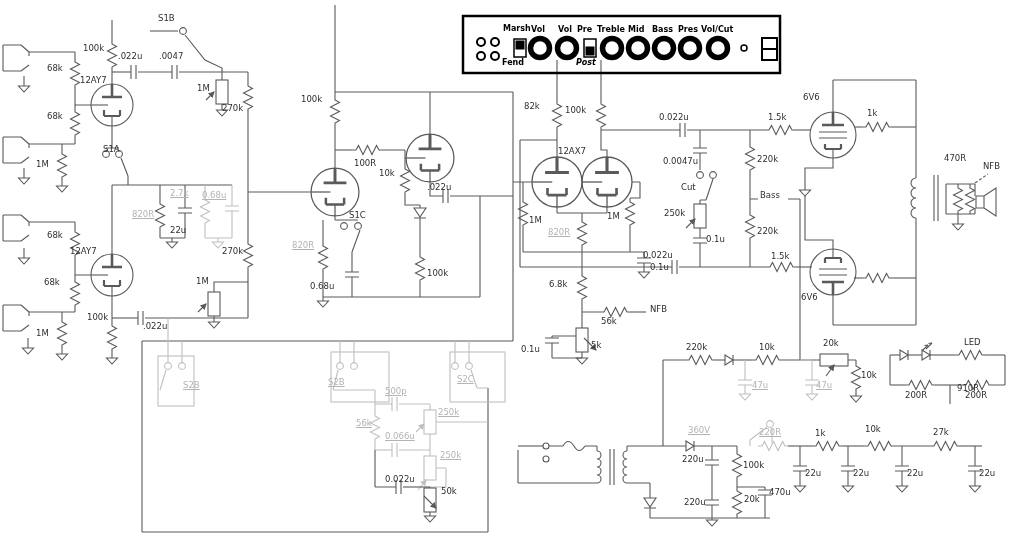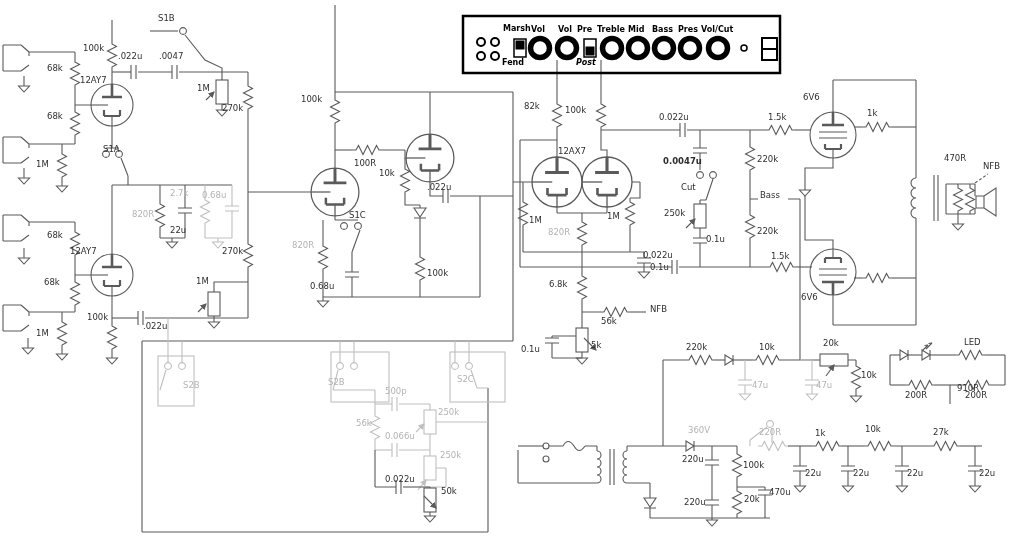--- a/index.html
+++ b/index.html
@@ -1,20 +1,20 @@
 <!DOCTYPE html>
 <html><head>
 <meta charset="utf-8">
 <style>
   html,body{margin:0;padding:0;background:#fff;}
   #stage{position:relative;width:1024px;height:546px;background:#fff;overflow:hidden;
          font-family:"DejaVu Sans","Liberation Sans",sans-serif;}
   #schem-svg{position:absolute;left:0;top:0;}
   .lbl{position:absolute;font-size:8.5px;line-height:1;color:#2e2e2e;white-space:nowrap;}
-  .lbl.g{color:#b3b3b3;}
+  .lbl.g{color:#b3b3b3;text-decoration:underline;}
   .plbl{position:absolute;font-size:8px;line-height:1;font-weight:bold;color:#000;white-space:nowrap;}
   .ink{stroke:#5a5a5a;fill:none;stroke-width:1.1;}
   .grey{stroke:#bfbfbf;fill:none;stroke-width:1.1;}
   .blk{stroke:#000;fill:none;}
 </style>
 </head>
 <body>
 
 <div id="stage">
 
@@ -498,21 +498,21 @@
       <span class="lbl" style="left: 529px; top: 216px;">1M</span>
       <span class="lbl" style="left: 607px; top: 212px;">1M</span>
       <span class="lbl g" style="left: 548px; top: 228px;">820R</span>
       <span class="lbl" style="left: 549px; top: 280px;">6.8k</span>
       <span class="lbl" style="left: 650px; top: 263px;">0.1u</span>
       <span class="lbl" style="left: 650px; top: 305px;">NFB</span>
       <span class="lbl" style="left: 601px; top: 317px;">56k</span>
       <span class="lbl" style="left: 591px; top: 341px;">5k</span>
       <span class="lbl" style="left: 521px; top: 345px;">0.1u</span>
       <span class="lbl" style="left: 659px; top: 113px;">0.022u</span>
-      <span class="lbl" style="left: 663px; top: 157px; font-weight: bold;">0.0047u</span>
+      <span class="lbl" style="left: 663px; top: 157px;">0.0047u</span>
       <span class="lbl" style="left: 681px; top: 183px;">Cut</span>
       <span class="lbl" style="left: 664px; top: 209px;">250k</span>
       <span class="lbl" style="left: 706px; top: 235px;">0.1u</span>
       <span class="lbl" style="left: 757px; top: 155px;">220k</span>
       <span class="lbl" style="left: 760px; top: 191px;">Bass</span>
       <span class="lbl" style="left: 757px; top: 227px;">220k</span>
       <span class="lbl" style="left: 768px; top: 113px;">1.5k</span>
       <span class="lbl" style="left: 771px; top: 252px;">1.5k</span>
       <span class="lbl" style="left: 643px; top: 251px;">0.022u</span>
       <span class="lbl" style="left: 803px; top: 93px;">6V6</span>

